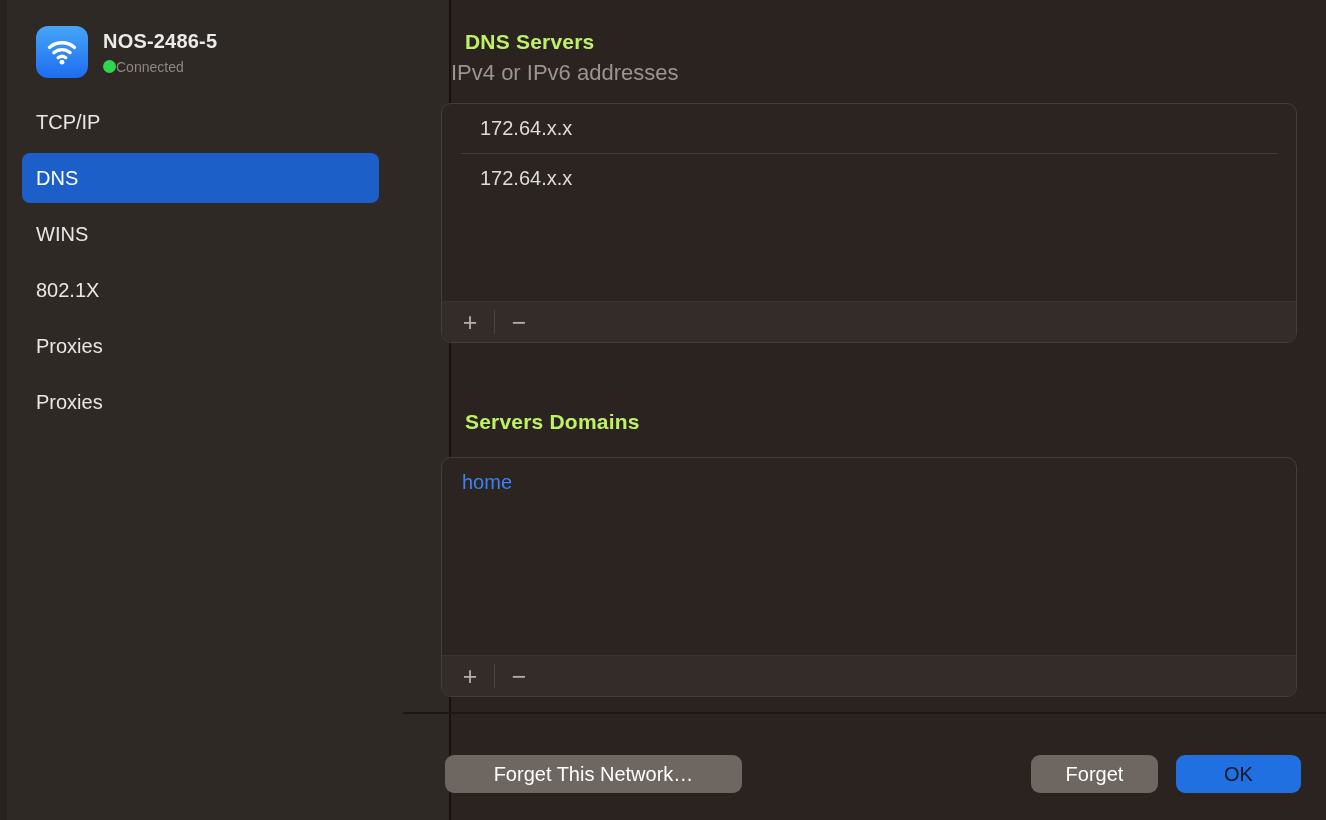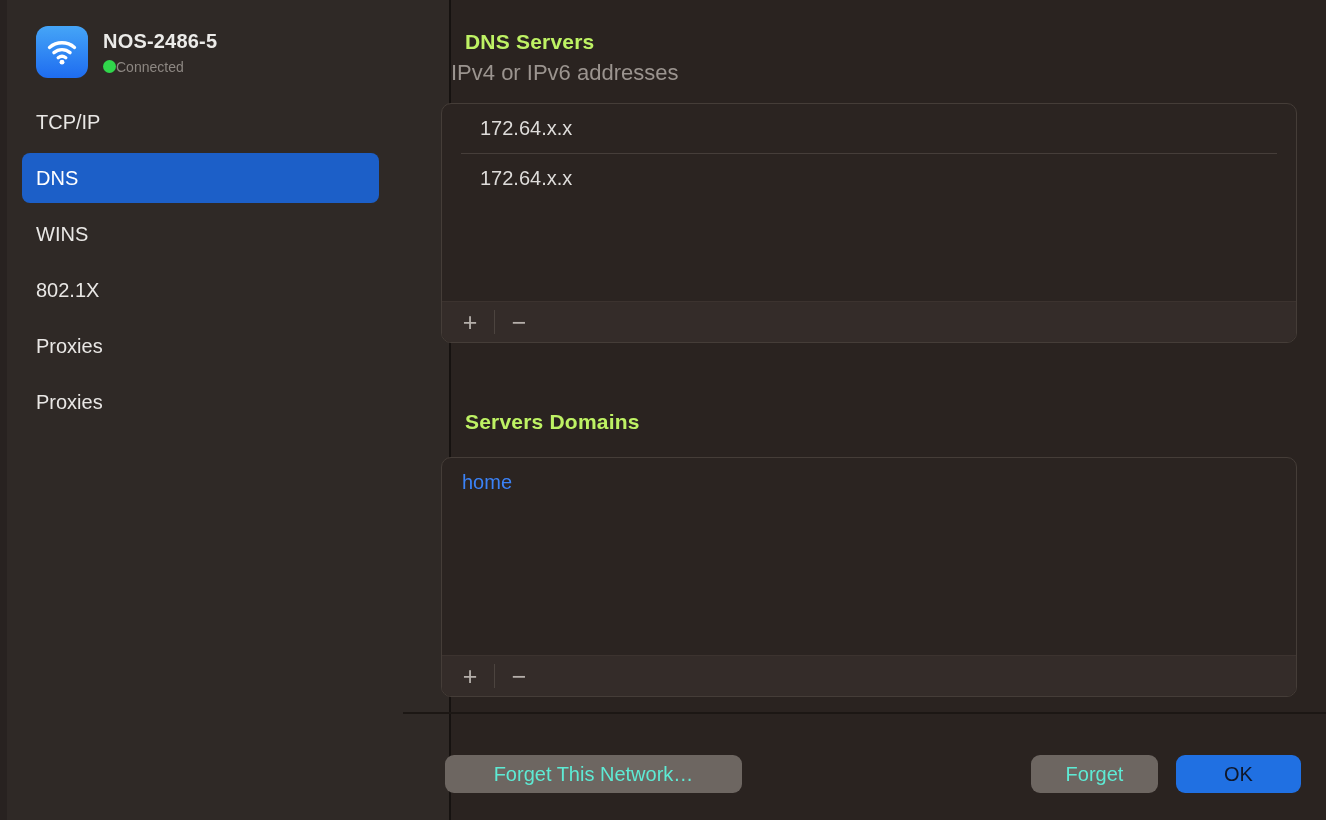--- a/index.html
+++ b/index.html
@@ -75,21 +75,21 @@
     display: flex; align-items: center; justify-content: center;
     font-family: "Liberation Sans", sans-serif; padding: 0; cursor: default;
   }
   .pm-sep { width: 1px; height: 24px; background: #4c443f; margin: 0 5px; }
 
   .panel-divider { position: absolute; left: 0; right: 0; top: 712px; height: 2px; background: #1c1714; }
 
   .btn {
     position: absolute; top: 755px; height: 38px;
     border: none; border-radius: 9px;
-    font-size: 20px; color: #5eead4; font-family: "Liberation Sans", sans-serif;
+    font-size: 20px; color: #ffffff; font-family: "Liberation Sans", sans-serif;
     display: flex; align-items: center; justify-content: center;
     padding: 0 18px; box-sizing: border-box; cursor: default;
   }
   .btn-gray { background: #6d6661; }
   .btn-forget { left: 42px; min-width: 297px; }
   .btn-cancel { left: 628px; width: 127px; }
   .btn-ok { left: 773px; width: 125px; background: var(--accent-ok, #2070e2); color: #0f172a; }
 </style>
 </head>
 <body>

